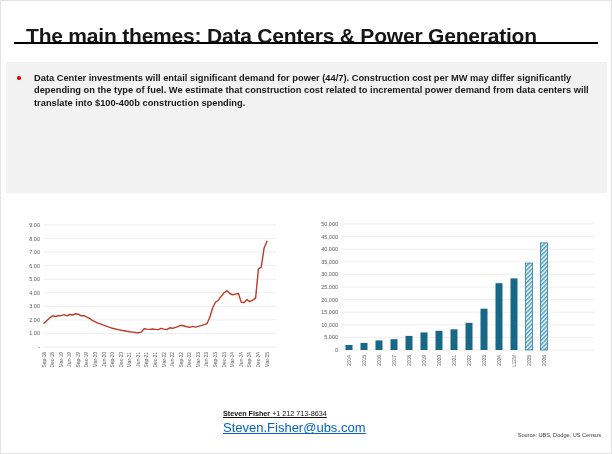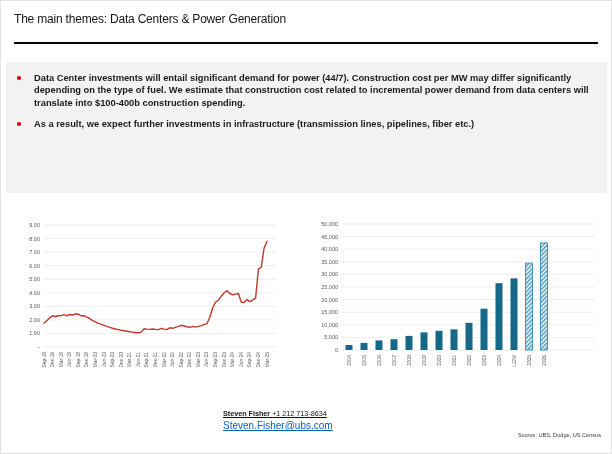--- a/index.html
+++ b/index.html
@@ -1,45 +1,44 @@
 <!DOCTYPE html>
 <html style="--accent: #e60000;"><head>
 <meta charset="utf-8">
 <style>
   html,body{margin:0;padding:0;background:#fff;}
   body{width:612px;height:454px;position:relative;font-family:"Liberation Sans",sans-serif;}
   .slide{position:absolute;inset:0;background:#fff;border:1px solid #e3e3e3;box-sizing:border-box;overflow:hidden;}
-  .page-title{position:absolute;left:13px;top:11px;margin:0;font-size:12px;font-weight:400;color:#161616;letter-spacing:-0.2px;white-space:nowrap;}
+  .page-title{position:absolute;left:13px;top:11px;margin:12px;font-size:21px;font-weight:700;color:#161616;letter-spacing:-0.2px;white-space:nowrap;}
   .title-rule{position:absolute;left:13px;top:41px;width:584px;height:1.5px;background:#000;}
   .bullet-box{position:absolute;left:5px;top:61px;width:601px;height:131px;background:#f2f2f2;box-sizing:border-box;}
   .bullet-box ul{list-style:none;margin:0;padding:10px 14px 0 0;}
   .bullet-box li{position:relative;padding-left:28px;margin-bottom:9px;font-size:9.3px;font-weight:bold;line-height:1.33;color:#1a1a1a;}
   .bullet-box li::before{content:"";position:absolute;left:11px;top:4px;width:3.6px;height:3.6px;border-radius:50%;background:var(--accent,#e60000);}
   figure{margin:0;position:absolute;top:212px;width:296px;}
   #fig-line{left:8px;}
   #fig-bar{left:310px;}
   figcaption{text-align:center;font-size:9.5px;font-weight:bold;color:#1f1f1f;height:13px;margin-bottom:3px;}
   figure svg{display:block;width:296px;height:172px;}
   .contact{position:absolute;left:222px;top:408px;font-size:7.2px;color:#111;line-height:1.45;text-decoration:underline;}
   .contact .name{font-weight:bold;}
-  .email-link{color:#0563c1;text-decoration:underline;font-size:10px;cursor:pointer;}
+  .email-link{color:#0563c1;text-decoration:underline;font-size:13px;cursor:pointer;}
   .source{position:absolute;right:10px;top:431px;font-size:5.6px;color:#3a3a3a;}
 </style>
 </head>
 <body>
 
 <div class="slide">
 
   <h1 class="page-title">The main themes: Data Centers &amp; Power Generation</h1>
   <div class="title-rule"></div>
 
   <section class="bullet-box">
     <ul id="bullet-list">
         <li>Data Center investments will entail significant demand for power (44/7). Construction cost per MW may differ significantly depending on the type of fuel. We estimate that construction cost related to incremental power demand from data centers will translate into $100-400b construction spending.</li>
-        <li>As a result, we expect further investments in infrastructure (transmission lines, pipelines, fiber etc.)</li>
       </ul>
   </section>
 
   <figure id="fig-line">
     <svg id="line-chart" viewBox="0 0 296 172">
         <line x1="35" y1="12" x2="267" y2="12" stroke="#e7e7e7" stroke-width="0.7"></line>
         <text x="31" y="14" text-anchor="end" font-size="5.5" fill="#595959">9.00</text>
         <line x1="35" y1="25.555555555555557" x2="267" y2="25.555555555555557" stroke="#e7e7e7" stroke-width="0.7"></line>
         <text x="31" y="27.555555555555557" text-anchor="end" font-size="5.5" fill="#595959">8.00</text>
         <line x1="35" y1="39.111111111111114" x2="267" y2="39.111111111111114" stroke="#e7e7e7" stroke-width="0.7"></line>

